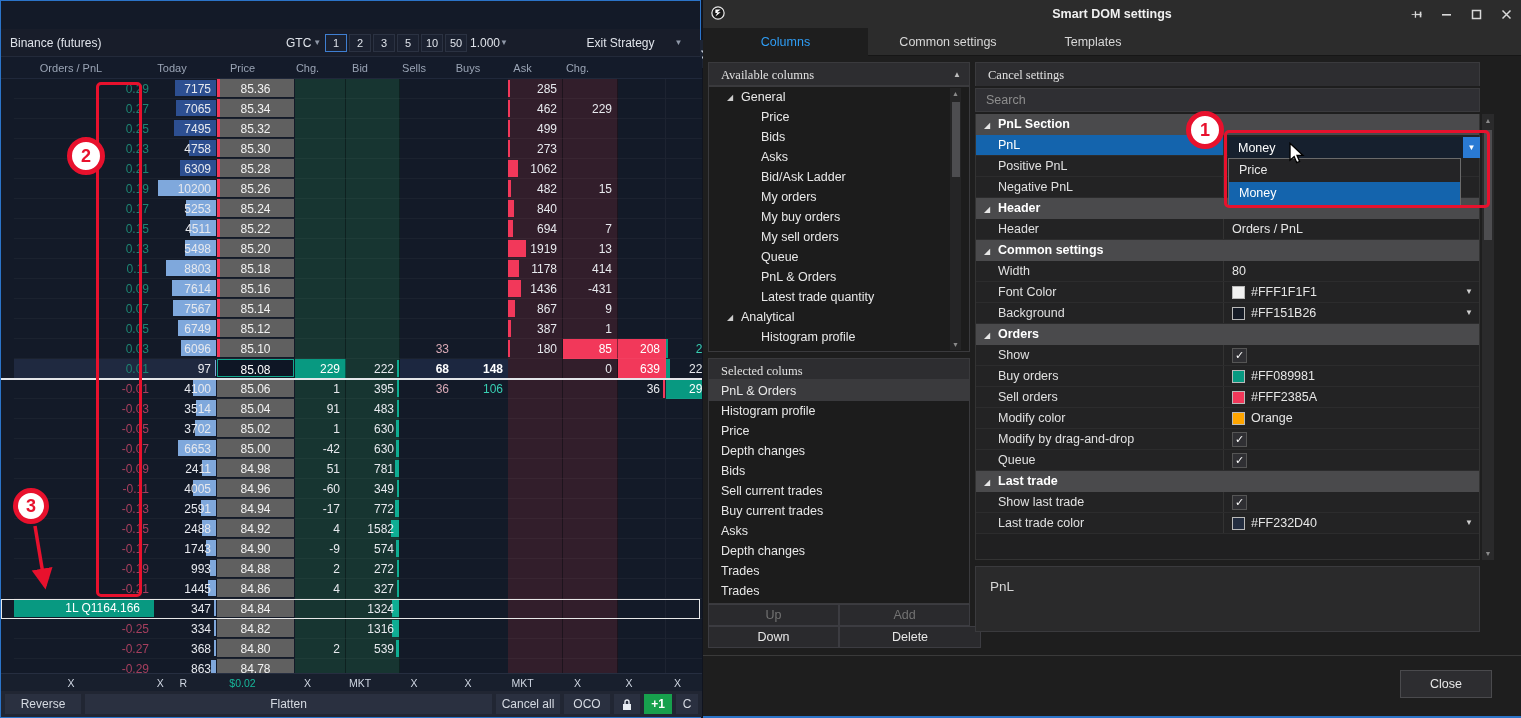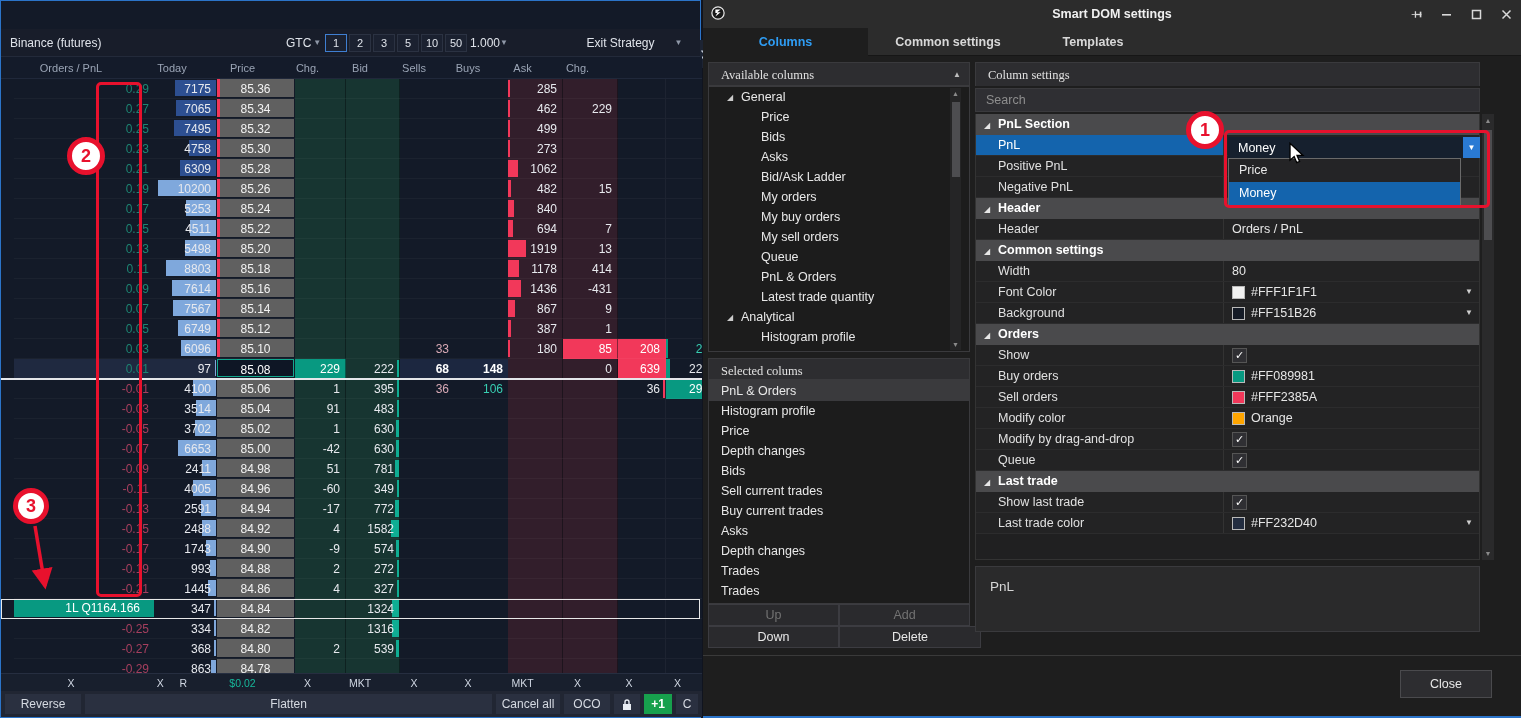--- a/index.html
+++ b/index.html
@@ -68,21 +68,21 @@
   .fb-lock { width:26px; display:flex; align-items:center; justify-content:center; }
   .fb-plus { width:28px; background:#17a04d; color:#fff; font-weight:bold; }
   .fb-c { width:22px; }
 
   
   #set-window { position:absolute; left:703px; top:0; width:818px; height:718px; background:#1e1e1e; border-bottom:2px solid #2b74c9; }
   .set-titlebar { position:absolute; left:0; top:0; width:100%; height:28px; background:#2c2c2c; }
   .set-title { position:absolute; left:0; right:0; top:0; text-align:center; line-height:28px; color:#f0f0f0; font-size:12.5px; font-weight:bold; }
   .set-tb-icons { position:absolute; right:8px; top:0; height:28px; display:flex; align-items:center; gap:16px; z-index:2; }
   .set-tabbar { position:absolute; left:0; top:28px; width:100%; height:28px; background:#2c2c2c; border-bottom:1px solid #161616; }
-  .tab { position:absolute; top:0; height:28px; line-height:28px; font-size:12.5px; color:#d8d8d8; text-align:center;font-weight:bold; }
+  .tab { position:absolute; top:0; height:28px; line-height:28px; font-size:12.5px; color:#d8d8d8; text-align:center; }
   .tab.active { background:#1e1e1e; color:#2f9df4; }
   .panel-hdr { position:absolute; background:#2d2d30; color:#e0e0e0; font-size:12.5px; line-height:24px; padding-left:12px; border:1px solid #3a3a3d;font-family:Liberation Serif, serif; }
   .listbox { position:absolute; background:#1c1c1c; border:1px solid #3a3a3d; overflow:hidden; }
   .tree-item { height:20px; line-height:20px; color:#e8e8e8; font-size:12.5px; white-space:nowrap; }
   .tree-tri { display:inline-block; width:14px; color:#cccccc; font-size:8px; vertical-align:1px; }
   .sel-item { height:20px; line-height:20px; color:#e8e8e8; font-size:12.5px; padding-left:12px; }
   .sel-item.active { background:#3a3a3d; }
   .lbtn { position:absolute; height:22px; background:#2a2a2d; border:1px solid #3c3c41; color:#e8e8e8; font-size:12.5px; text-align:center; line-height:20px; }
   .lbtn.disabled { color:#737373; }
   .searchbox { position:absolute; left:975px; top:88px; width:505px; height:24px; background:#2f2f33; border:1px solid #3a3a3d; color:#8e8e8e; font-size:12.5px; line-height:22px; padding-left:10px; }
@@ -1119,21 +1119,21 @@
         <div class="sel-item">Depth changes</div>
         <div class="sel-item">Trades</div>
         <div class="sel-item">Trades</div>
       </div>
     <div class="lbtn disabled" style="left:5px;top:604px;width:131px">Up</div>
     <div class="lbtn disabled" style="left:136px;top:604px;width:131px">Add</div>
     <div class="lbtn" style="left:5px;top:626px;width:131px">Down</div>
     <div class="lbtn" style="left:136px;top:626px;width:142px">Delete</div>
   </div>
 
-  <div class="panel-hdr" style="left:975px;top:62px;width:505px;height:24px;border-bottom:none">Column settings</div>
+  <div class="panel-hdr" style="left:975px;top:62px;width:505px;height:24px;border-bottom:none">Cancel settings</div>
   <div class="searchbox">Search</div>
   <div id="propgrid">
       <div class="pg-group"><span class="pg-tri">◢</span>PnL Section</div>
       <div class="pg-row">
         <div class="pg-label selected">PnL</div>
         <div class="pg-value"></div>
       </div>
       <div class="pg-row">
         <div class="pg-label">Positive PnL</div>
         <div class="pg-value"></div>

